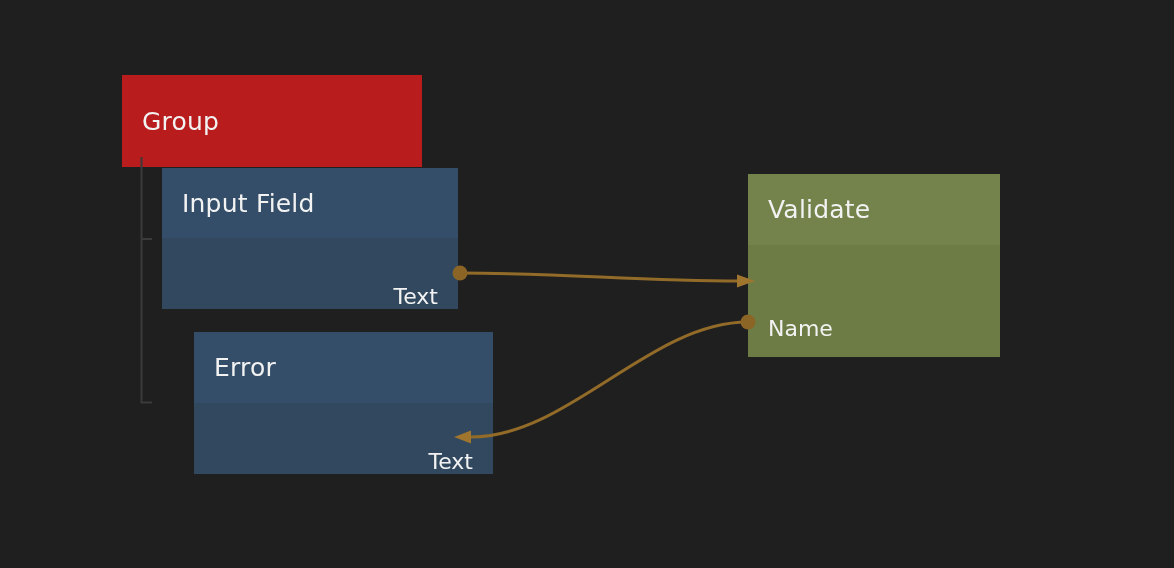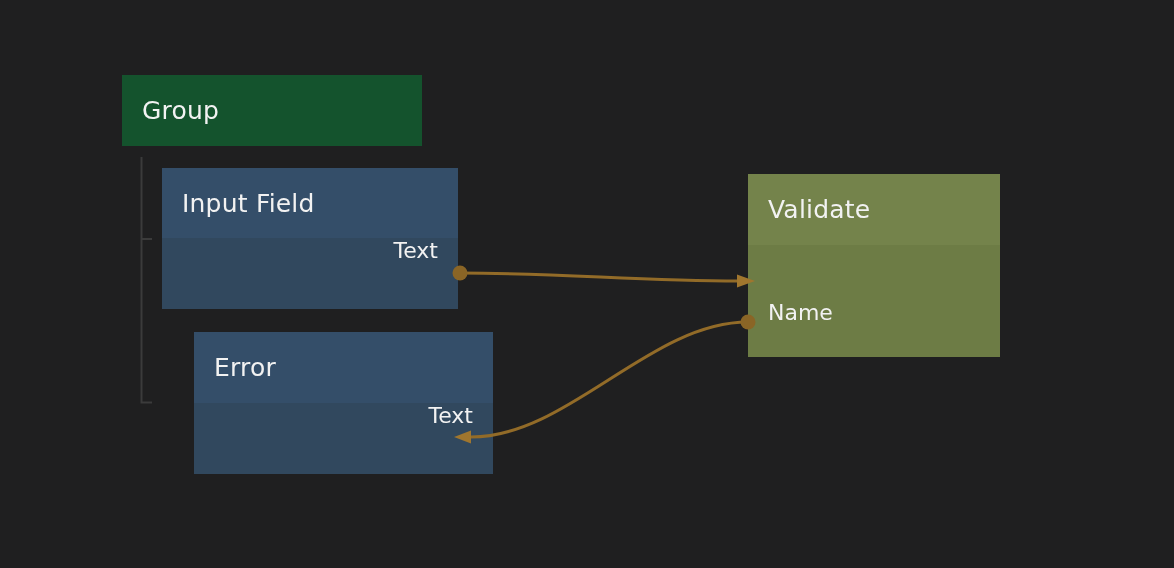--- a/index.html
+++ b/index.html
@@ -28,38 +28,38 @@
     font-weight: 400;
     letter-spacing: 0.2px;
     white-space: nowrap;
     overflow: hidden;
   }
   .node-body {
     position: relative;
   }
   .port-row {
     display: flex;
-    align-items: flex-start;
+    align-items: flex-end;
     font-size: 22px;
     font-weight: 400;
     white-space: nowrap;
   }
   .port-row.align-right {
     justify-content: flex-end;
     padding-right: 20px;
   }
   .port-row.align-left {
     justify-content: flex-start;
     padding-left: 20px;
     margin-top: 40px;
   }
   
   .blue .node-header { background: #344e69; }
   .blue .node-body   { background: #31485e; }
-  .group-node .node-header { background: #14532d; height: 71px; }
+  .group-node .node-header { background: #b91c1c; height: 92px; }
   
   .green .node-header { background: #74834b; }
   .green .node-body   { background: #6d7c45; }
   .wire-layer {
     position: absolute;
     left: 0;
     top: 0;
     z-index: 5;
     pointer-events: none;
   }

